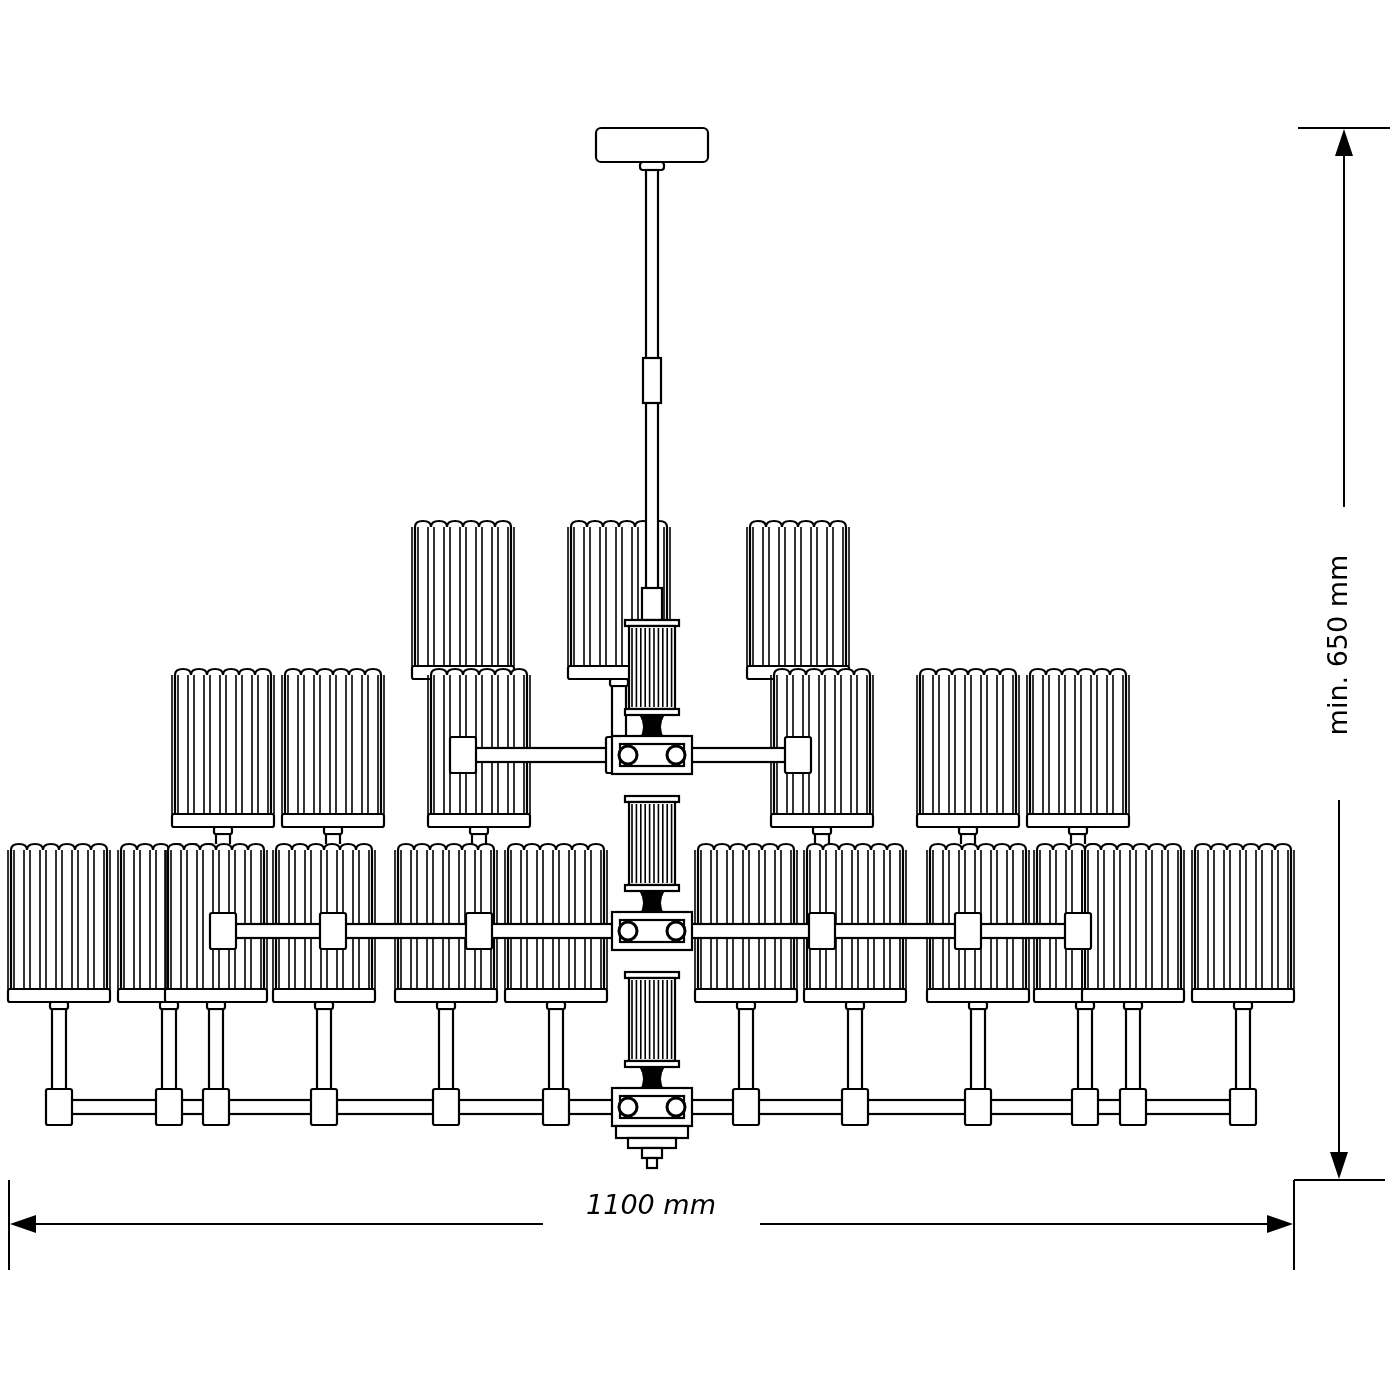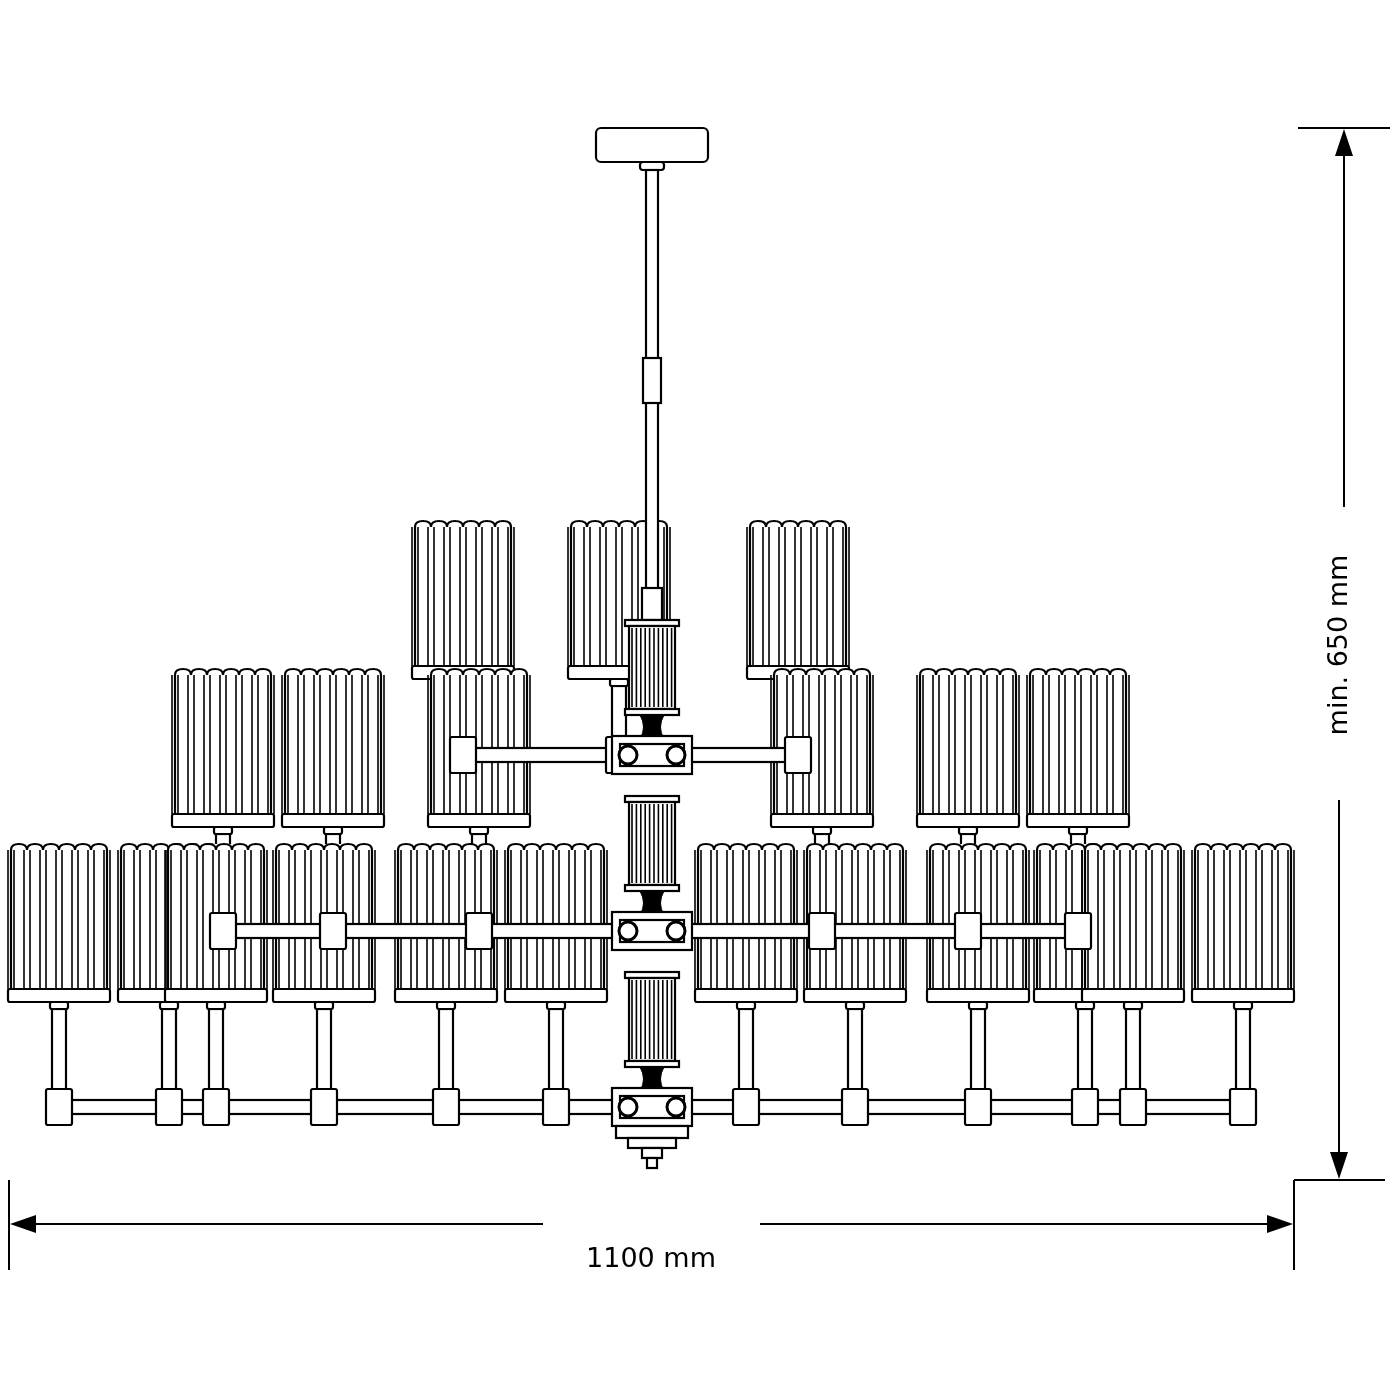--- a/index.html
+++ b/index.html
@@ -5,21 +5,21 @@
   html, body { margin: 0; padding: 0; background: #ffffff; }
   body { width: 1400px; height: 1400px; overflow: hidden; position: relative; }
   #drawing { position: absolute; left: 0; top: 0; width: 1400px; height: 1400px; }
   .ln { stroke: #000; stroke-width: 2.2; fill: #fff; }
   .thin { stroke: #000; stroke-width: 1.6; fill: none; }
   .dim { stroke: #000; stroke-width: 2; fill: none; }
   .label {
     position: absolute; font-family: "DejaVu Sans", sans-serif; font-size: 27px;
     color: #000; white-space: nowrap; background: #fff;
   }
-  #width-label { left: 543px; top: 1242px; width: 216px; text-align: center; }
+  #width-label { left: 543px; top: 1189px; width: 216px; text-align: center; font-style: italic; }
   #height-label { left: 1337px; top: 645px; transform: translate(-50%,-50%) rotate(-90deg); padding: 0 6px; }
 </style>
 </head>
 <body>
 
 <svg id="drawing" viewBox="0 0 1400 1400" xmlns="http://www.w3.org/2000/svg">
   <g id="shades-layer">
       <rect x="456" y="686" width="14" height="57" class="ln"></rect>
       <rect x="612" y="686" width="14" height="57" class="ln"></rect>
       <rect x="791" y="686" width="14" height="57" class="ln"></rect>

